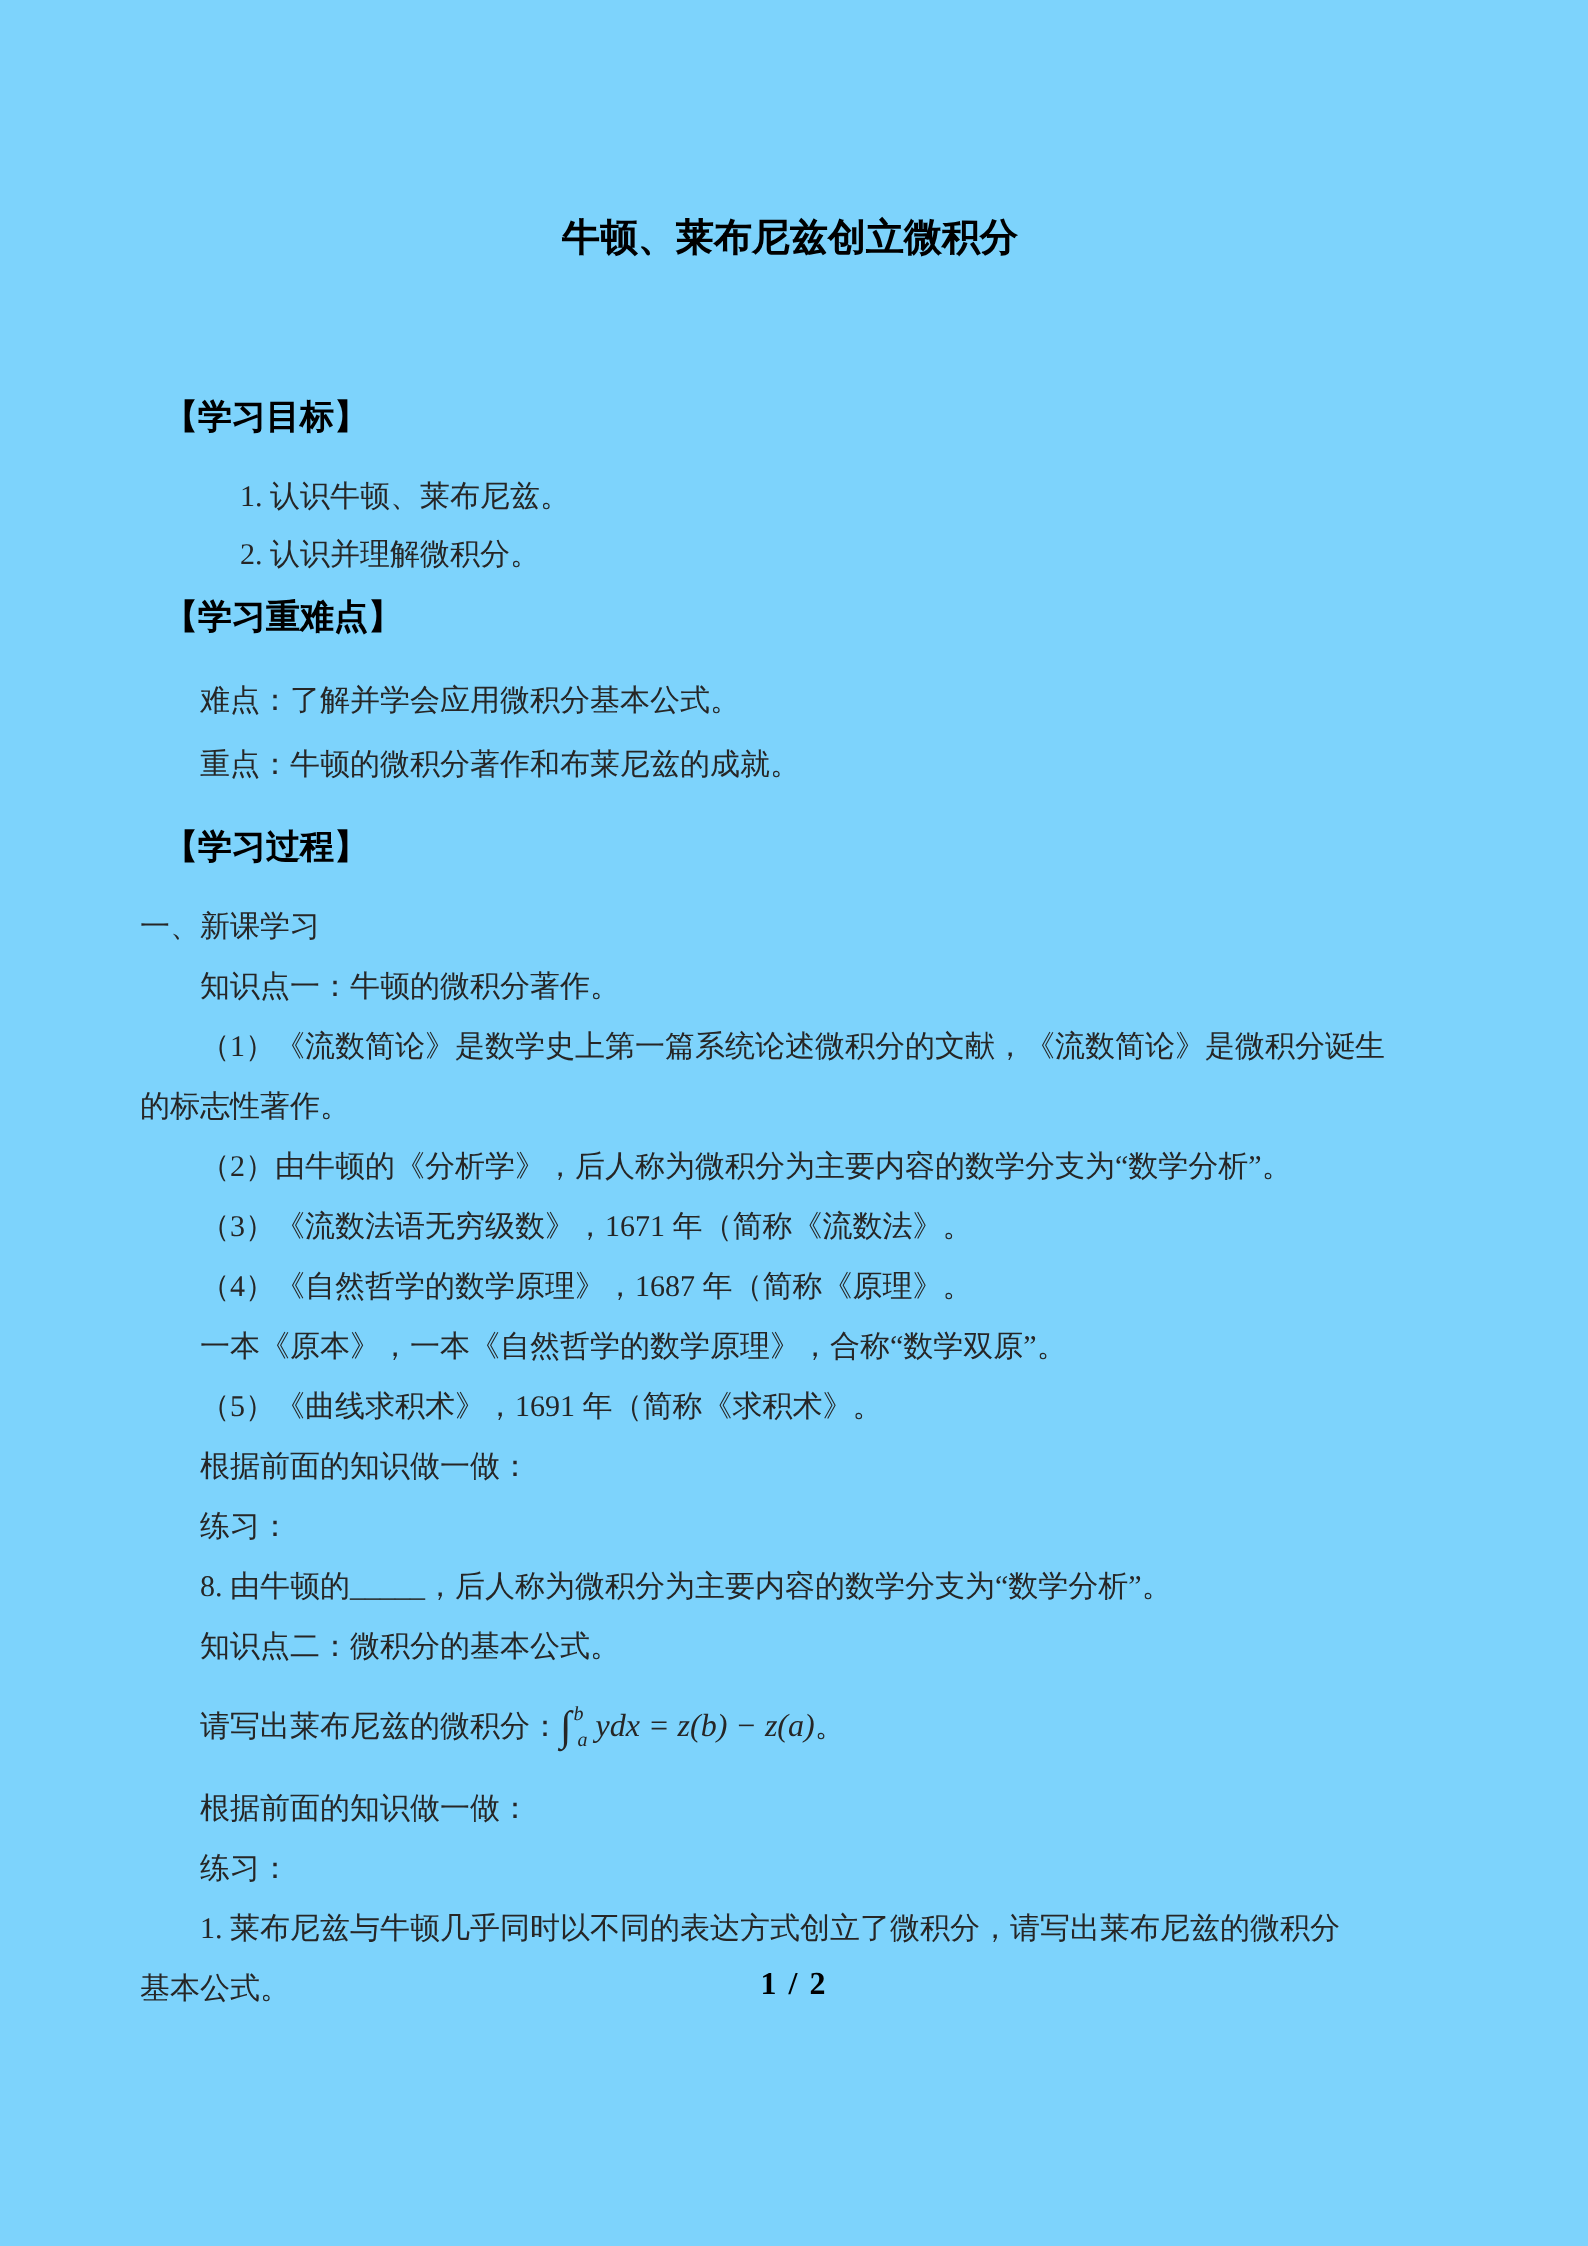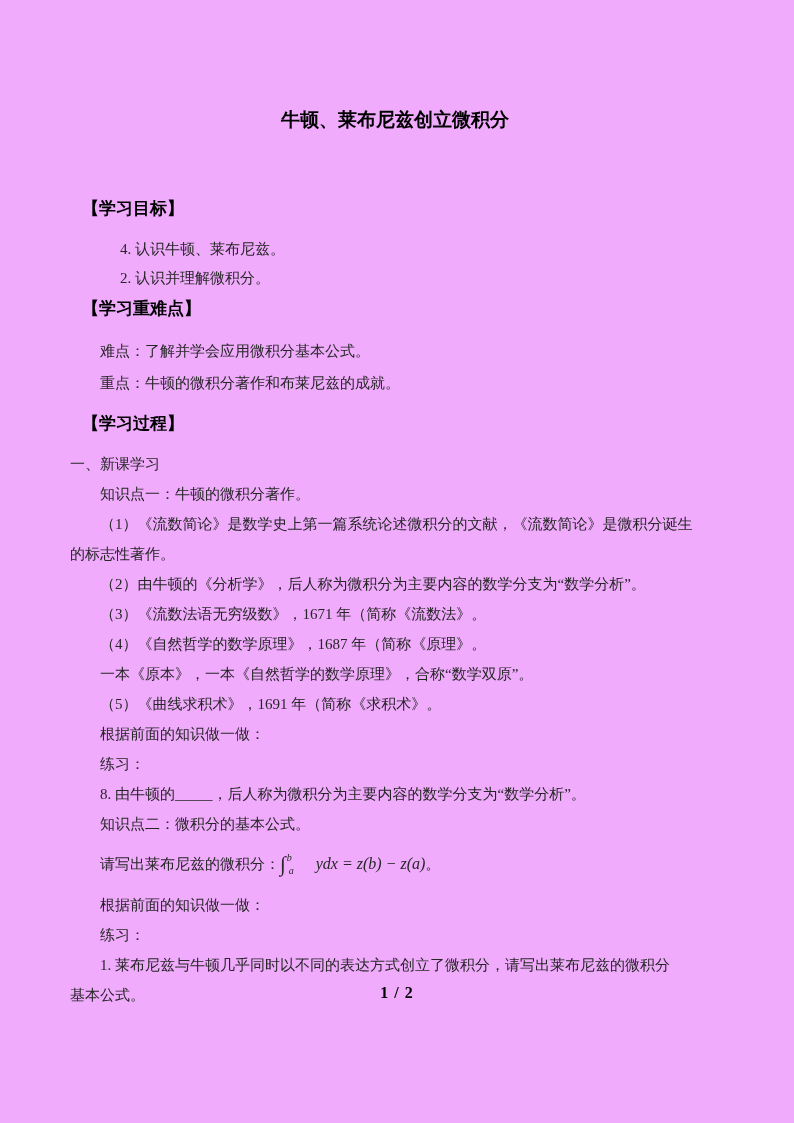--- a/index.html
+++ b/index.html
@@ -2,21 +2,21 @@
 <html><head>
 <meta charset="utf-8">
 <style>
   * { box-sizing: border-box; }
   html, body { margin: 0; padding: 0; background: #ffffff; }
   .page {
     position: relative;
     width: 794px;
     height: 1123px;
     margin: 0 auto;
-    background: #f0abfc;
+    background: #7dd3fc;
     color: #262626;
     font-family: "Liberation Serif", "DejaVu Serif", serif;
     font-size: 15px;
     padding: 108px 74px 0 70px;
     overflow: hidden;
   }
   .doc-title {
     margin: 0 0 64px 0;
     font-size: 19px;
     font-weight: bold;
@@ -46,21 +46,21 @@
     font-size: 16px;
     white-space: nowrap;
   }
   .eq .int {
     font-style: normal;
     font-size: 21px;
     vertical-align: -2px;
   }
   .eq sup { font-size: 10px; vertical-align: 8px; margin-left: 1px; }
   .eq sub { font-size: 10px; vertical-align: -5px; margin-left: -3px; }
-  .eq .body { margin-left: 22px; }
+  .eq .body { margin-left: 4px; }
   .period { font-style: normal; }
   .page-footer {
     position: absolute;
     top: 984px;
     left: 0;
     right: 0;
     text-align: center;
     font-size: 16px;
     font-weight: bold;
     color: #000000;
@@ -69,21 +69,21 @@
 </style>
 </head>
 <body>
 
 <div class="page">
 
   <h1 class="doc-title">牛顿、莱布尼兹创立微积分</h1>
 
   <h2 class="sec-heading">【学习目标】</h2>
   <div class="obj-list">
-    <p>4. 认识牛顿、莱布尼兹。</p>
+    <p>1. 认识牛顿、莱布尼兹。</p>
     <p>2. 认识并理解微积分。</p>
   </div>
 
   <h2 class="sec-heading h-kp">【学习重难点】</h2>
   <div class="kp-block">
     <p>难点：了解并学会应用微积分基本公式。</p>
     <p>重点：牛顿的微积分著作和布莱尼兹的成就。</p>
   </div>
 
   <h2 class="sec-heading">【学习过程】</h2>

